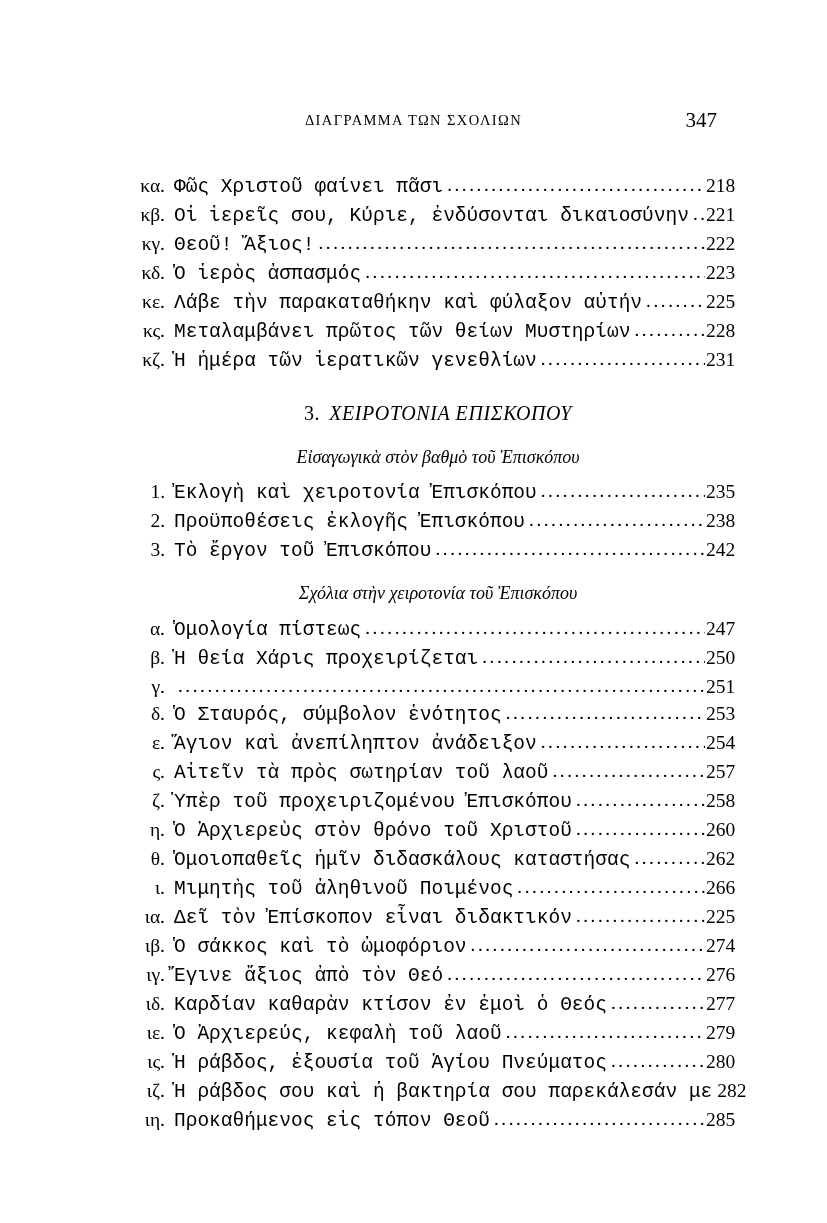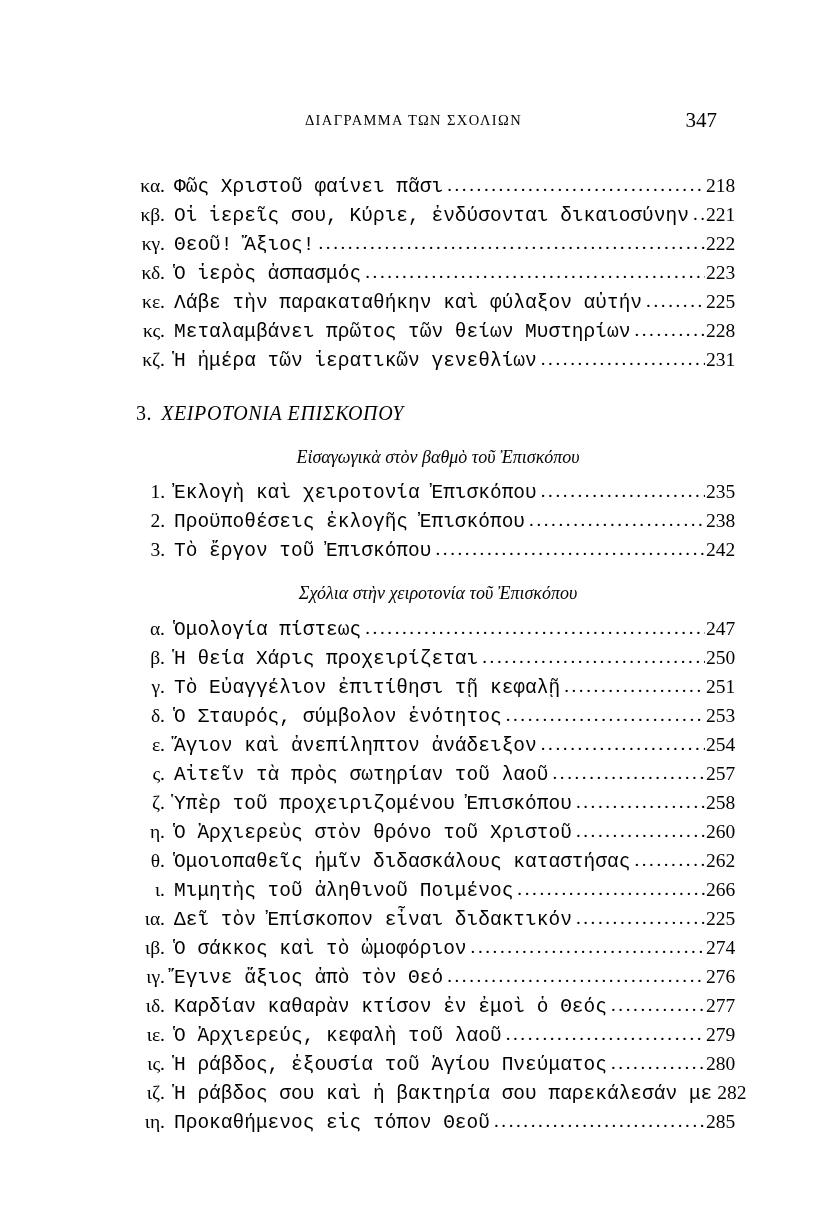--- a/index.html
+++ b/index.html
@@ -87,20 +87,21 @@
     font-size: 19px;
   }
   .toc-page {
     flex: 0 0 auto;
     text-align: left;
     min-width: 34px;
   }
 
   
   .section-head {
+    text-align: center;
     font-style: italic;
     font-size: 20px;
     letter-spacing: 0.6px;
     margin: 30px 0 22px 0;
   }
   .section-head .sec-num {
     font-style: normal;
     margin-right: 9px;
   }
   .sub-head {
@@ -216,21 +217,20 @@
           <span class="toc-page">247</span>
         </div>
         <div class="toc-line">
           <span class="toc-num">β.</span>
           <span class="toc-title">Ἡ θεία Χάρις προχειρίζεται</span>
           <span class="toc-dots">......................................................................................................</span>
           <span class="toc-page">250</span>
         </div>
         <div class="toc-line">
           <span class="toc-num">γ.</span>
-          <span class="toc-title">Τὸ Εὐαγγέλιον ἐπιτίθησι τῇ κεφαλῇ</span>
           <span class="toc-dots">......................................................................................................</span>
           <span class="toc-page">251</span>
         </div>
         <div class="toc-line">
           <span class="toc-num">δ.</span>
           <span class="toc-title">Ὁ Σταυρός, σύμβολον ἑνότητος</span>
           <span class="toc-dots">......................................................................................................</span>
           <span class="toc-page">253</span>
         </div>
         <div class="toc-line">

